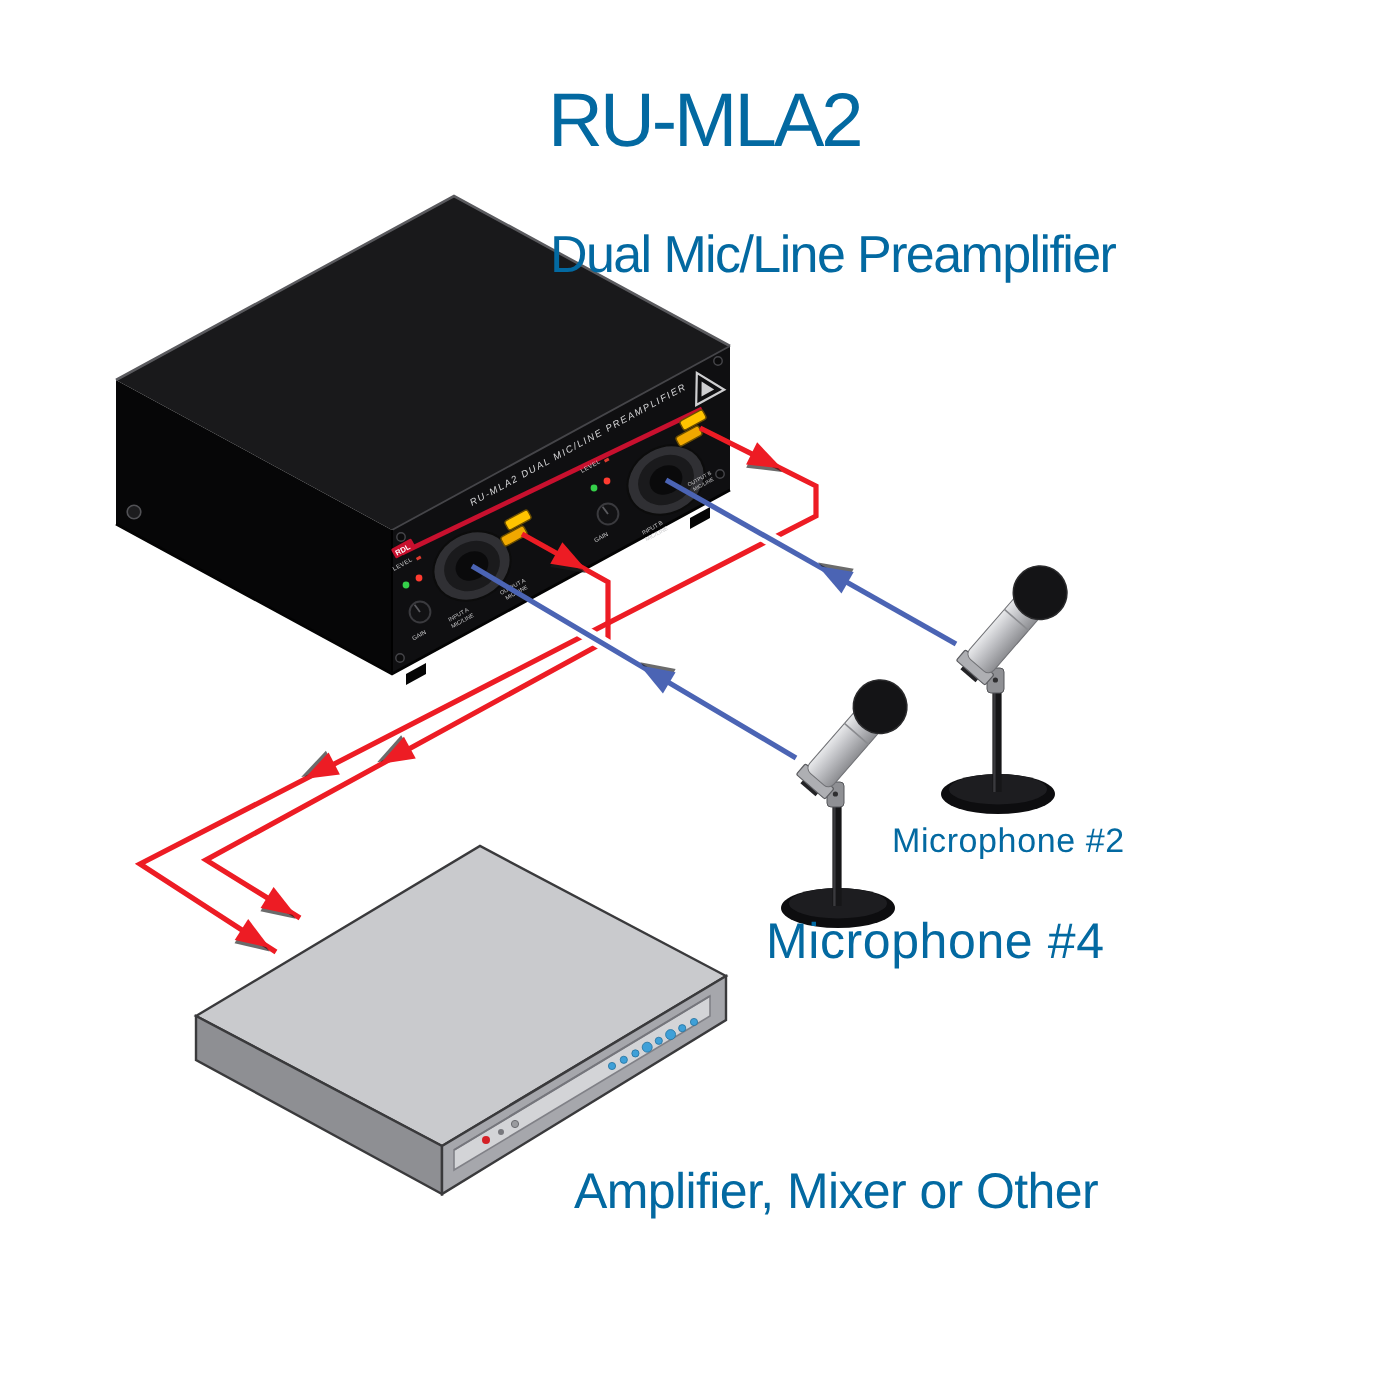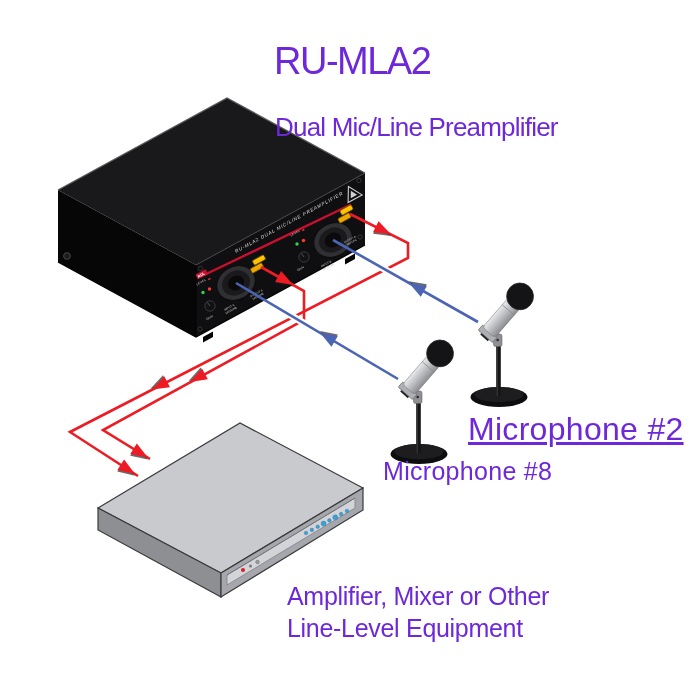--- a/index.html
+++ b/index.html
@@ -1,22 +1,22 @@
 <!DOCTYPE html>
 <html><head>
 <meta charset="utf-8">
 <style>
   html,body{margin:0;padding:0;background:#ffffff;}
   #stage{position:relative;width:690px;height:690px;background:#ffffff;overflow:hidden;
          font-family:"Liberation Sans",sans-serif;color:#1f1f21;}
   #diagram-svg{position:absolute;left:0;top:0;}
-  .lbl{position:absolute;white-space:nowrap;color:#6d28d9;}
+  .lbl{position:absolute;white-space:nowrap;color:#0369a1;}
   #model-title{left:274px;top:40px;font-size:38px;letter-spacing:-1.5px;font-weight:400;}
   #model-subtitle{left:275px;top:84px;font-size:26px;letter-spacing:-0.8px;font-weight:400;margin-top:28px;}
-  #mic2-label{left:468px;top:411px;font-size:32px;letter-spacing:0.3px;text-decoration:underline;}
+  #mic2-label{left:446px;top:411px;font-size:17px;letter-spacing:0.3px;}
   #mic1-label{left:383px;top:457px;font-size:25px;letter-spacing:0.3px;}
   #amp-caption{left:250px;top:580px;font-size:25px;letter-spacing:-0.3px;line-height:32px;margin-left:37px;}
   svg text{font-family:"Liberation Sans",sans-serif;}
 </style>
 </head>
 <body>
 
 <div id="stage">
 
 <svg id="diagram-svg" width="690" height="690" viewBox="0 0 690 690">
@@ -182,19 +182,18 @@
     <use href="#arrowhead" transform="translate(409,283) rotate(209.5)"></use>
   </g>
 
   <use href="#mic" x="478" y="322"></use>
   <use href="#mic" x="398" y="379"></use>
 </svg>
 
 <div class="lbl" id="model-title">RU-MLA2</div>
 <div class="lbl" id="model-subtitle">Dual Mic/Line Preamplifier</div>
 <div class="lbl" id="mic2-label">Microphone #2</div>
-<div class="lbl" id="mic1-label">Microphone #8</div>
+<div class="lbl" id="mic1-label">Microphone #4</div>
 <div class="lbl" id="amp-caption">
   <div>Amplifier, Mixer or Other</div>
-  <div>Line-Level Equipment</div>
 </div>
 
 </div>
 
 </body></html>

